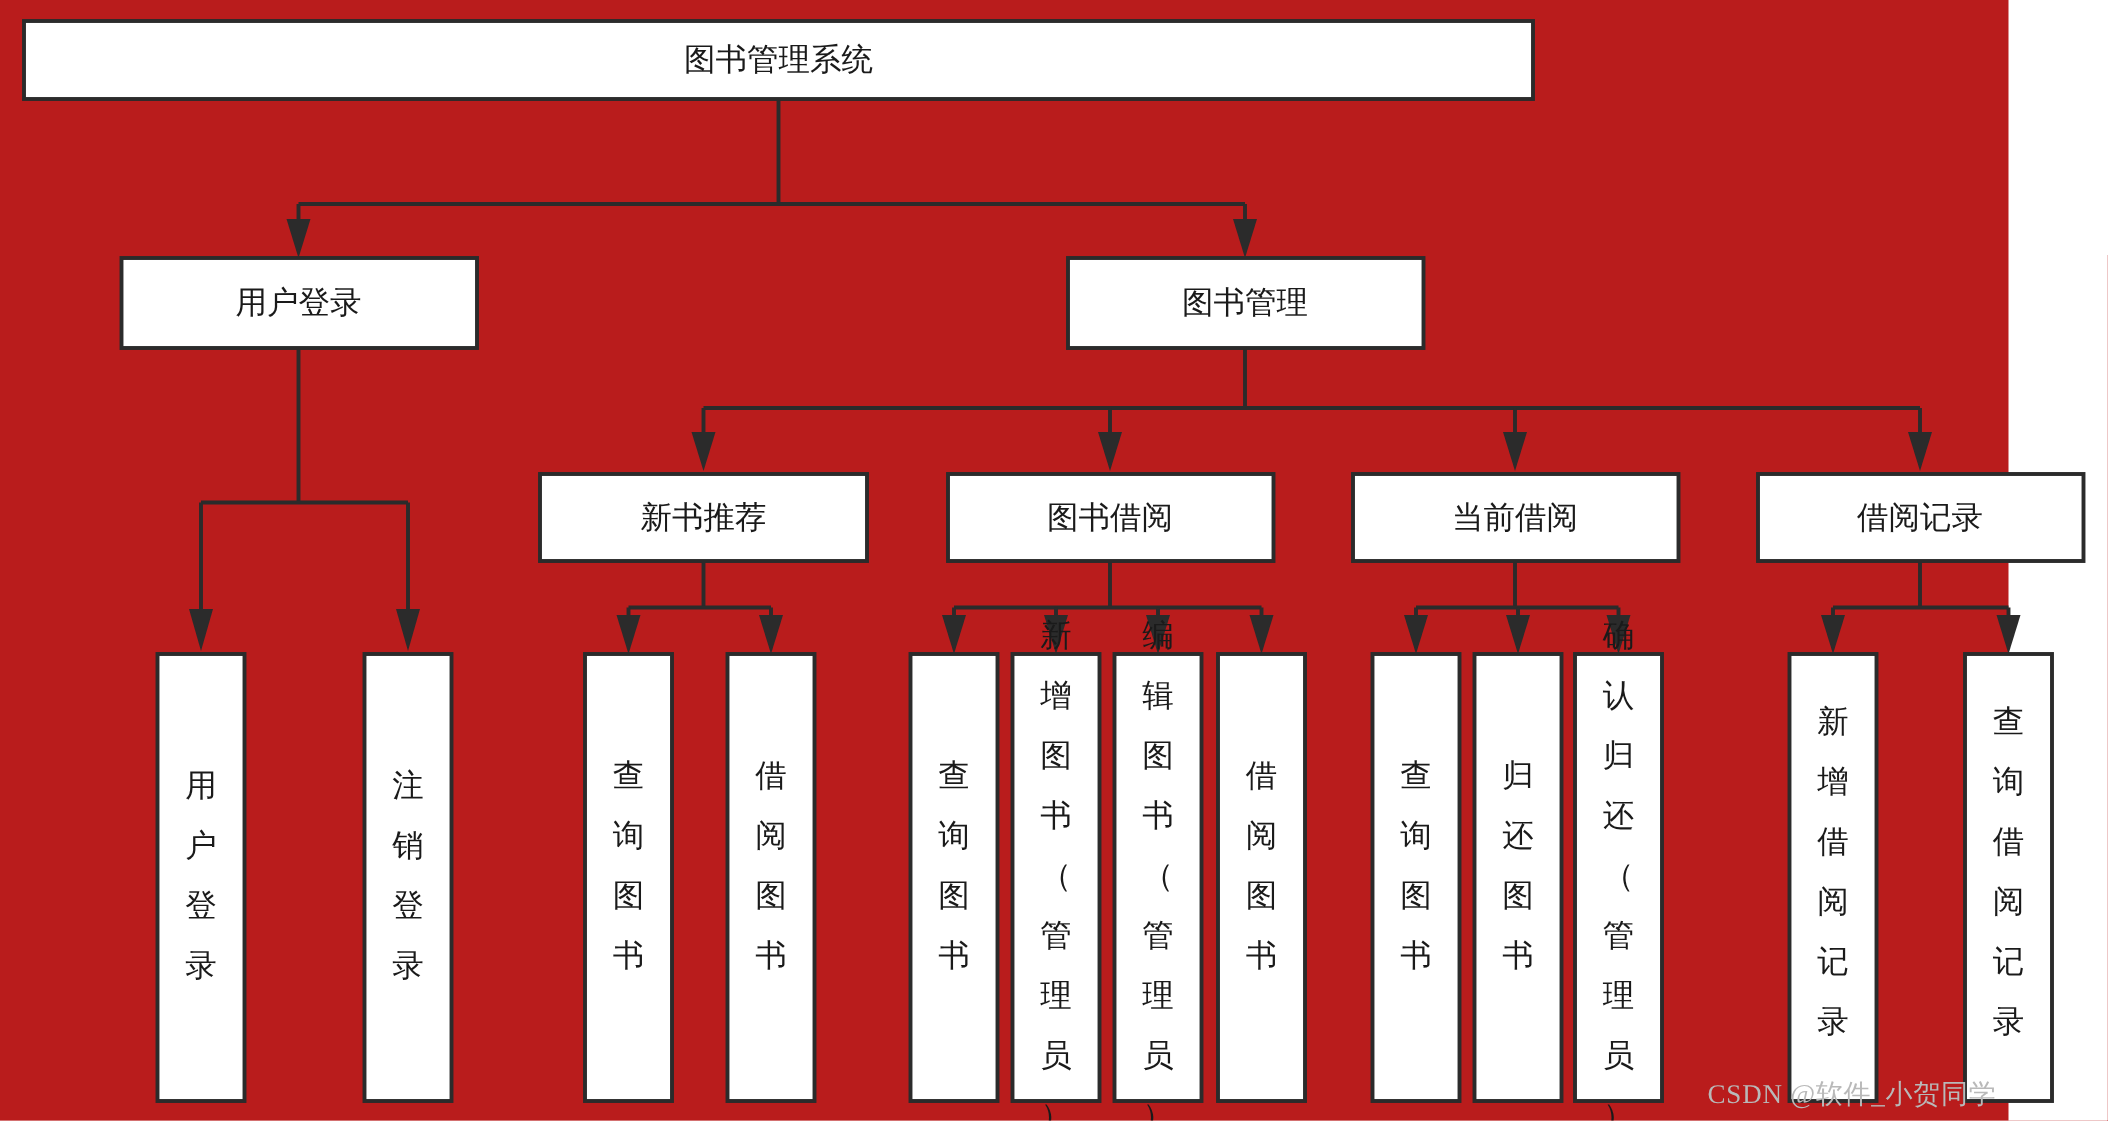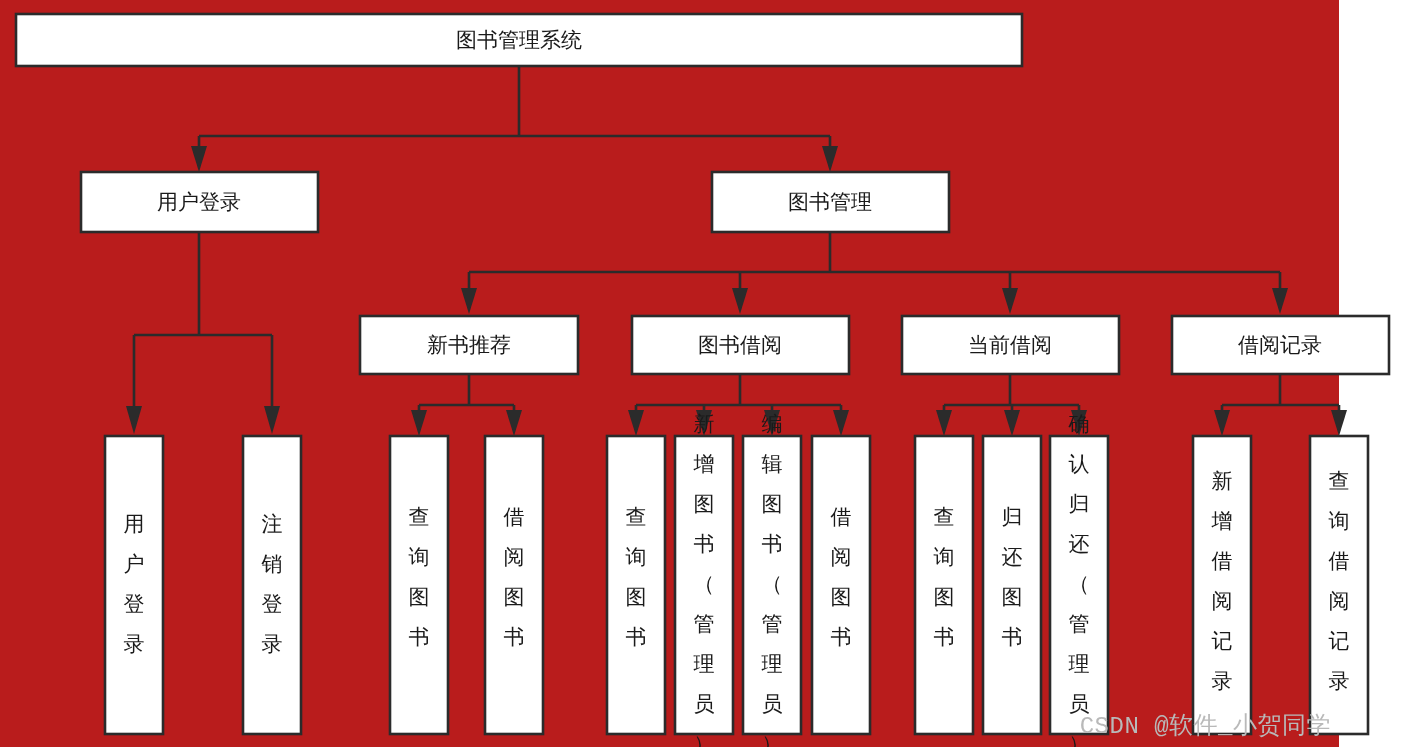--- a/index.html
+++ b/index.html
@@ -52,22 +52,22 @@
   .node-label-v {
     font-family: "DejaVu Sans", "Liberation Sans", sans-serif;
     font-size: 21px;
     fill: #1a1a1a;
     text-anchor: middle;
   }
   .watermark {
     position: absolute;
     right: 8px;
     bottom: 6px;
-    font-family: Liberation Mono, monospace;
-    font-size: 24px;
+    font-family: Liberation Serif, serif;
+    font-size: 18px;
     color: #b9b9b9;
     letter-spacing: 0.5px;
     white-space: nowrap;
     pointer-events: none;
   }
 </style>
 </head>
 <body>
 
 <div id="diagram-root">

